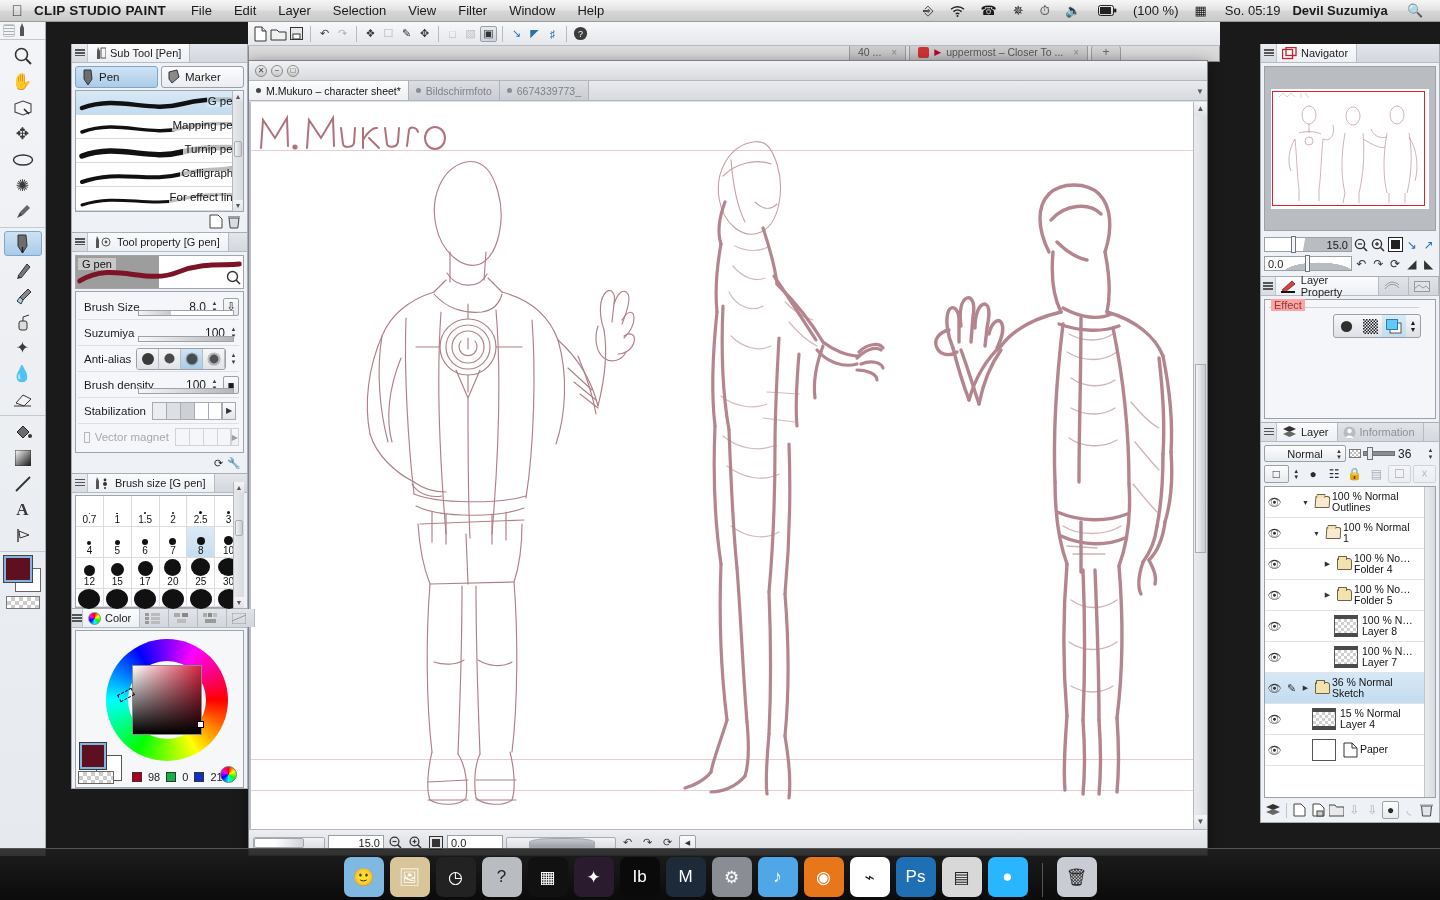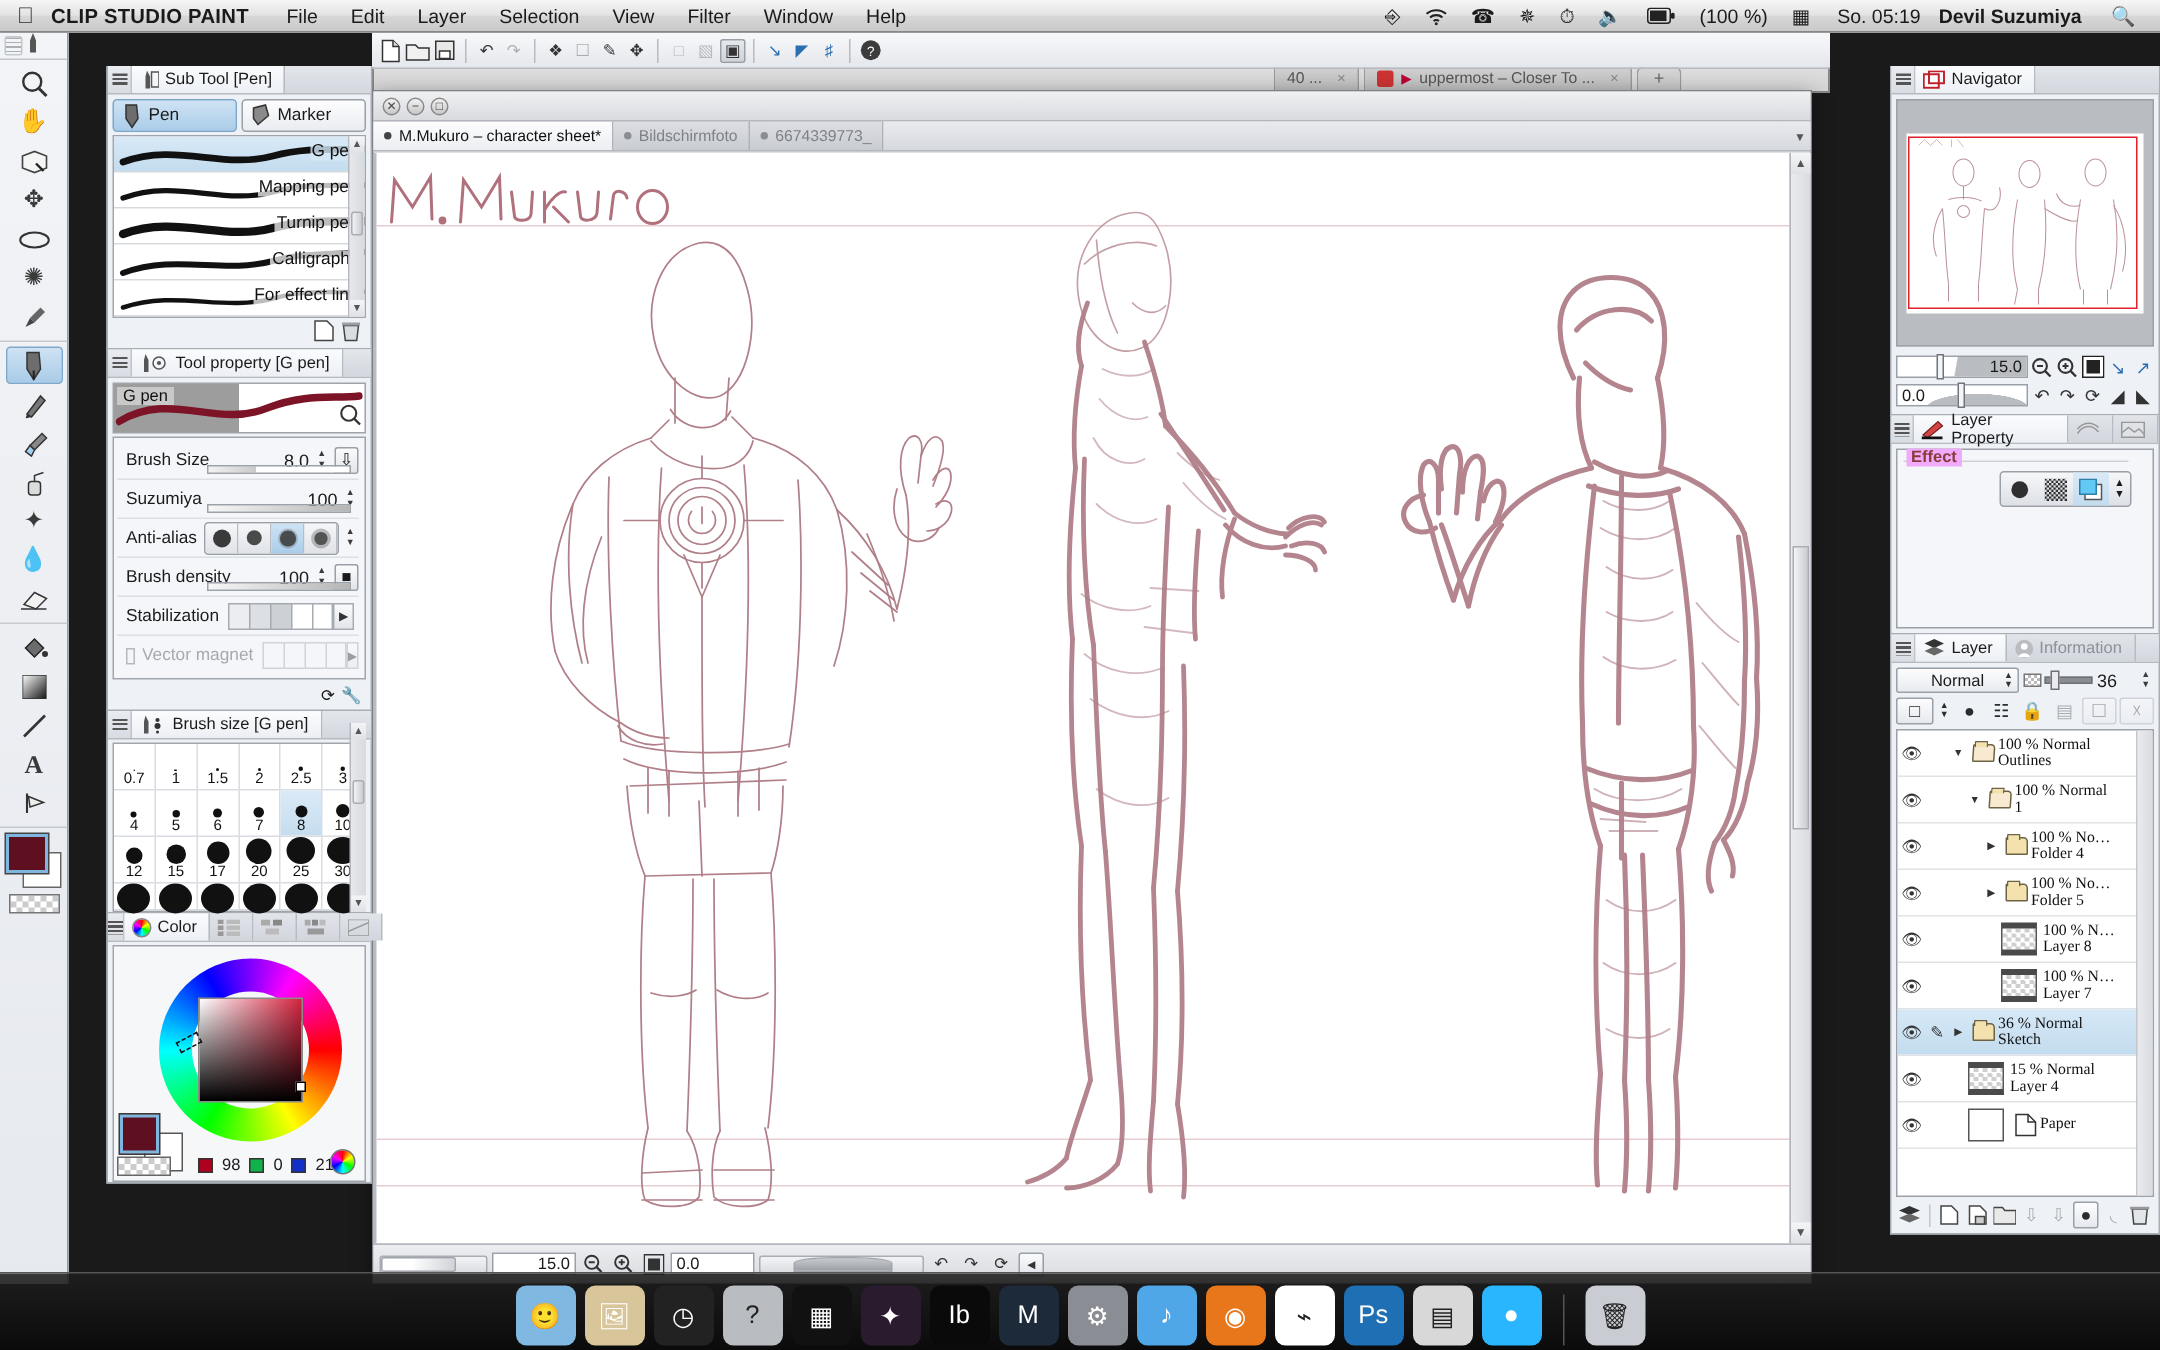--- a/index.html
+++ b/index.html
@@ -257,21 +257,21 @@
                 font-size:11px; }
   .nav-slider .wedge { position:absolute; left:0; top:0; bottom:0; right:0;
                        background:linear-gradient(100deg,transparent 45%, #b9bcc1 46%); }
   .nav-slider .val { position:relative; z-index:2; }
   .nav-slider .handle { position:absolute; width:5px; top:-2px; bottom:-2px; background:#f4f5f7;
                         border:1px solid #70757c; z-index:3; }
   .nav-ico { width:17px;height:17px; display:flex;align-items:center;justify-content:center;
              font-size:12px; color:#333; }
 
   .lp-effect { margin:3px; height:120px; border:1px solid #9ca0a7; background:#f4f6f9; position:relative; }
-  .lp-effect .cap { position:absolute; left:6px; top:-1px; font-size:11px; background:#f0abfc; padding:0 3px; color:#8b3a3a;font-weight:bold; }
+  .lp-effect .cap { position:absolute; left:6px; top:-1px; font-size:11px; background:#fca5a5; padding:0 3px; color:#8b3a3a; }
   .lp-legend { position:absolute; left:4px; right:16px; top:7px; height:1px; background:#cdd1d7; }
   .eff-grp { position:absolute; right:14px; top:14px; display:flex; align-items:center;
              border:1px solid #9aa0a8; border-radius:3px; background:linear-gradient(180deg,#f6f7f9,#dde0e5); }
   .eff-cell { width:24px;height:22px; display:flex;align-items:center;justify-content:center; }
   .eff-cell.on { background:linear-gradient(180deg,#d9eaf7,#c2dcef); }
 
   .layer-top { display:flex; align-items:center; gap:3px; padding:3px; }
   .blendsel { flex:0 0 82px; height:17px; border:1px solid #9aa0a8; border-radius:2px;
               background:linear-gradient(180deg,#fdfdfe,#e8ebef);
               display:flex; align-items:center; justify-content:center; font-size:11px; position:relative; }
@@ -292,21 +292,21 @@
   .lrow { display:flex; align-items:center; height:31px; border-bottom:1px solid #dfe2e6; position:relative; }
   .lrow.sel { background:linear-gradient(180deg,#d6e8f6,#c3dcef); }
   .l-eye { width:19px; text-align:center; font-size:11px; color:#333; }
   .l-pen { width:15px; text-align:center; font-size:11px; color:#333; }
   .l-tri { width:13px; text-align:center; font-size:7px; color:#333; }
   .l-ico { width:20px; display:flex; align-items:center; justify-content:center; }
   .l-thumb { width:24px; height:22px; border:1px solid #555; margin-right:4px;
      background: conic-gradient(#cfcfcf 25%, #fff 0 50%, #cfcfcf 0 75%, #fff 0) 0 0/6px 6px; }
   .l-thumb.dark { border-top:4px solid #4a4a4a; border-bottom:4px solid #4a4a4a; }
   .l-thumb.white { background:#fff; }
-  .l-txt { display:flex; flex-direction:column; justify-content:center; line-height:11.5px; font-size:10.5px;font-family:Liberation Serif, serif; }
+  .l-txt { display:flex; flex-direction:column; justify-content:center; line-height:11.5px; font-size:10.5px; }
   .l-txt .a { color:#111; }
   .l-txt .b { color:#111; }
   .folder { width:15px;height:12px; background:#f3e2ae; border:1px solid #6d6344; border-radius:1px 3px 1px 1px; position:relative; }
   .folder:before { content:''; position:absolute; left:0; top:-3px; width:7px;height:3px;
                    background:#f3e2ae; border:1px solid #6d6344; border-bottom:none; border-radius:1px 1px 0 0; }
   .folder.open { background:#f7ead0; transform:skewX(-4deg); }
   .lay-scroll { position:absolute; right:0; top:0; bottom:0; width:11px;
                 background:linear-gradient(90deg,#e9ebee,#d9dbe0); border-left:1px solid #c3c6cb; }
   .layer-foot { display:flex; align-items:center; gap:2px; padding:3px 4px; }
 

